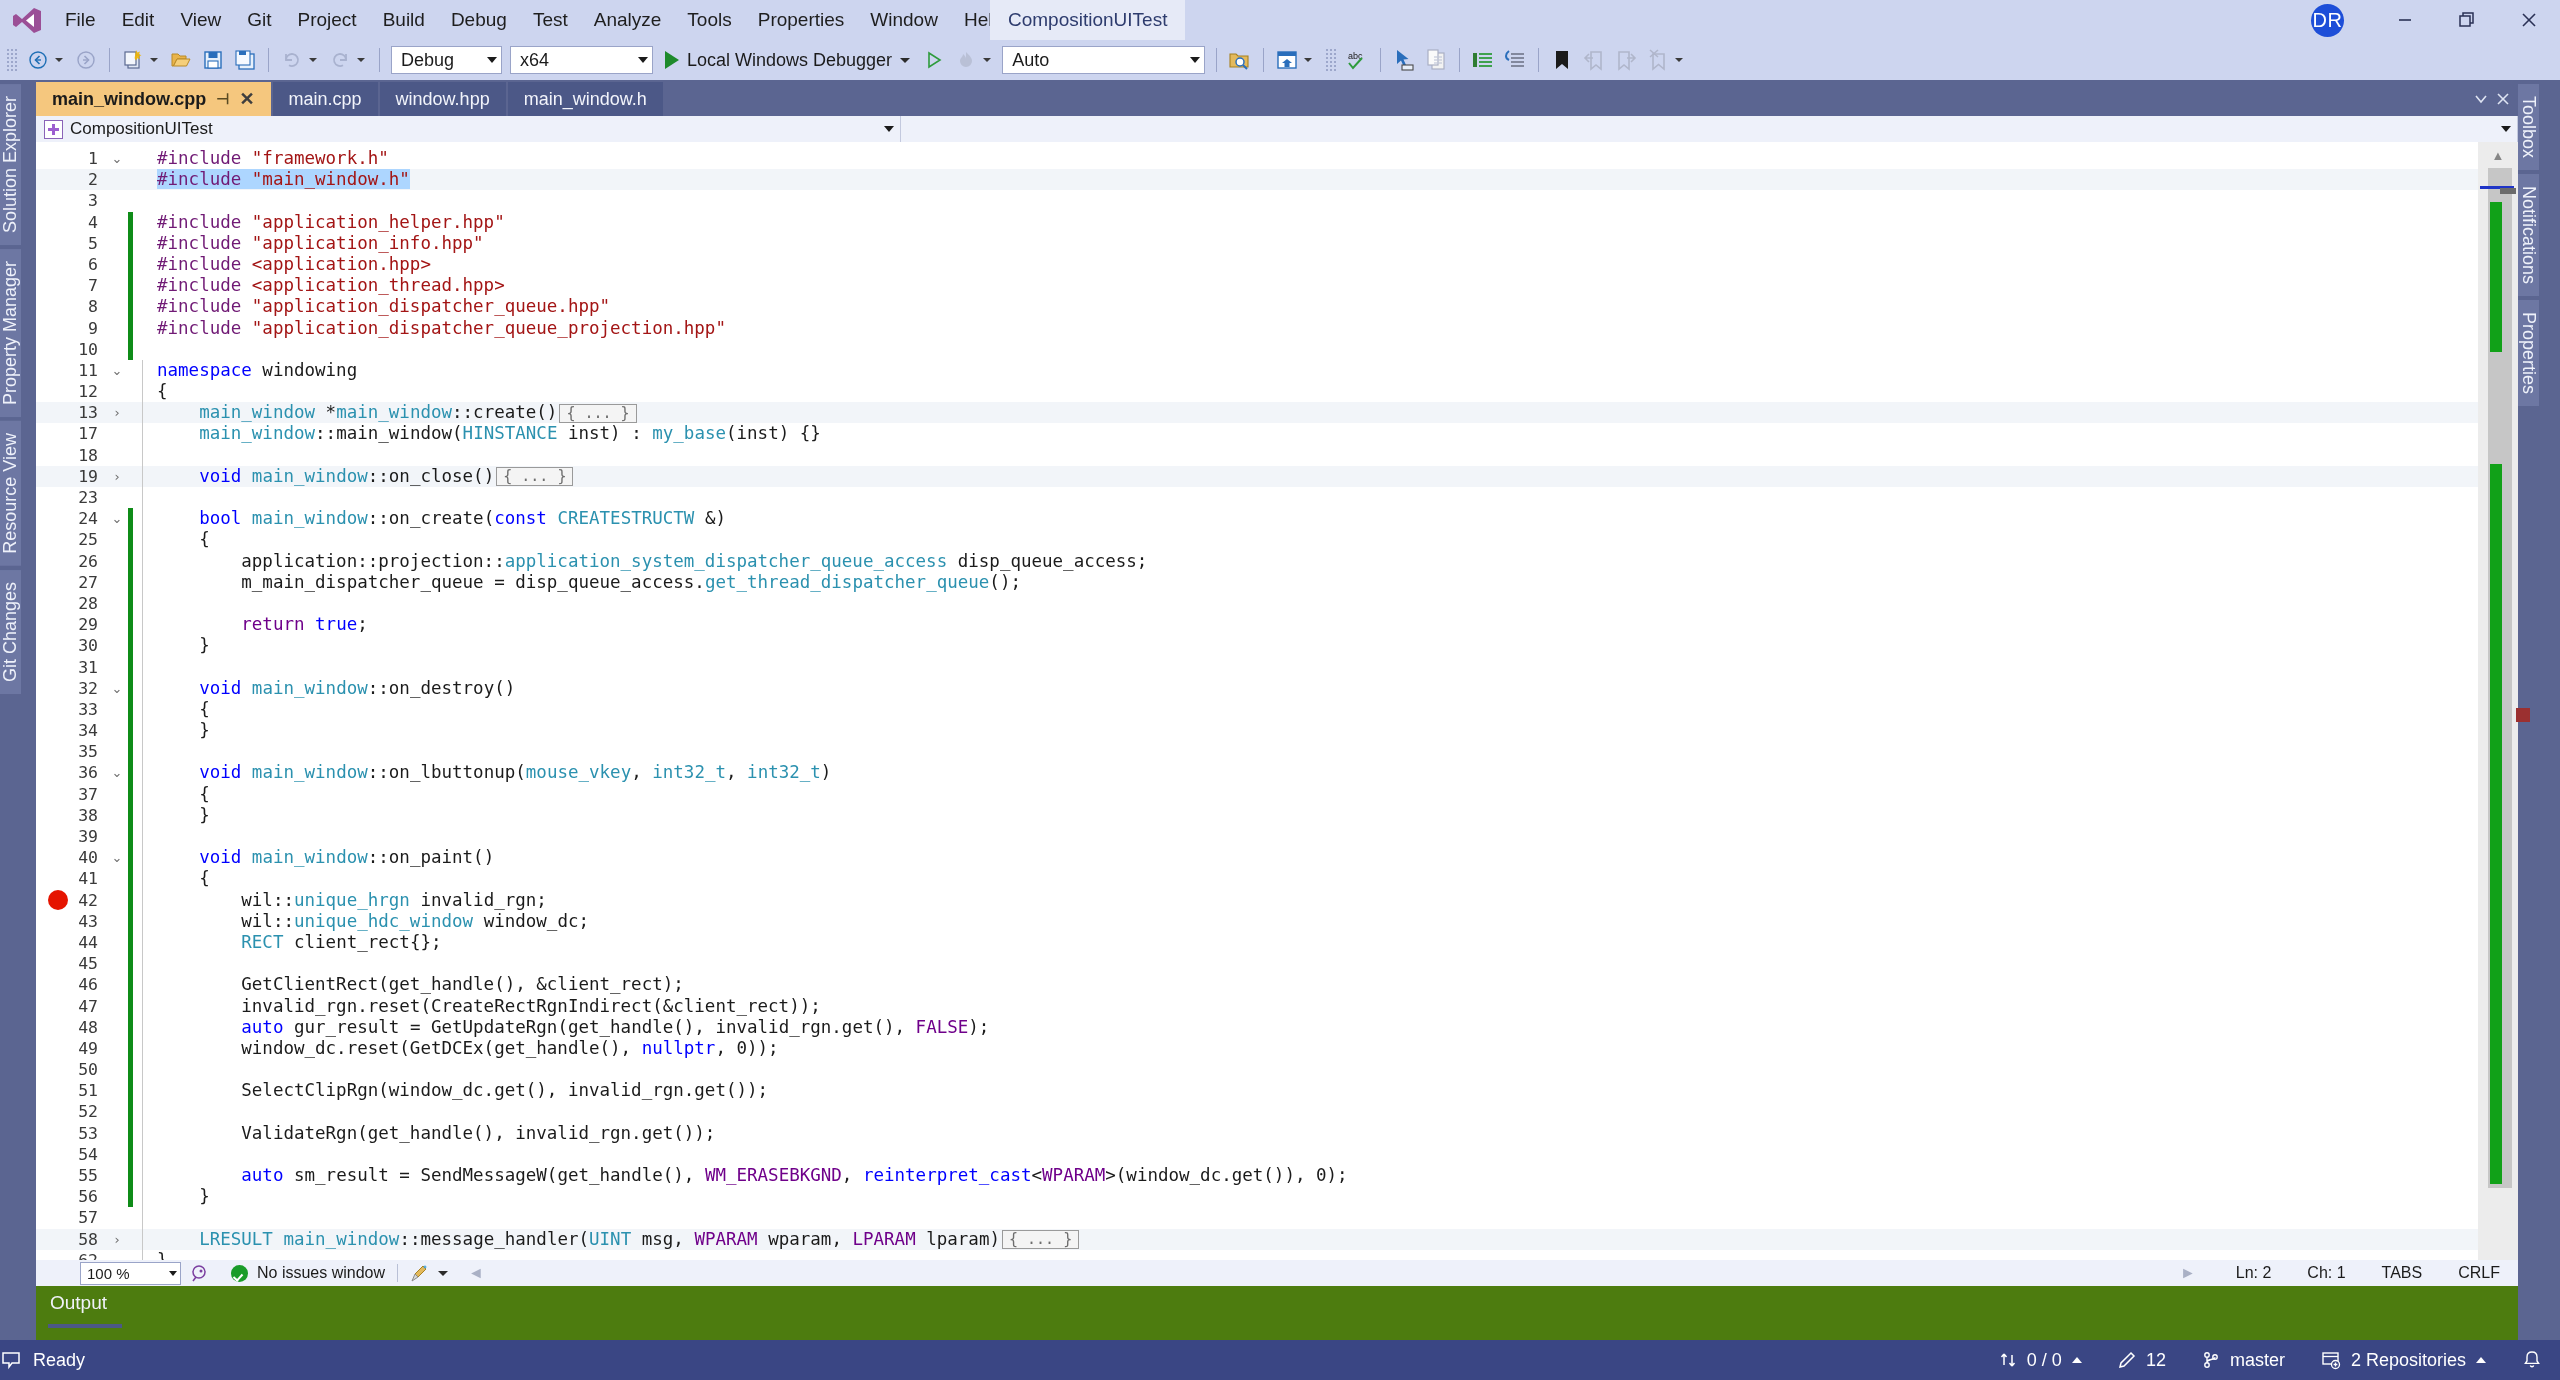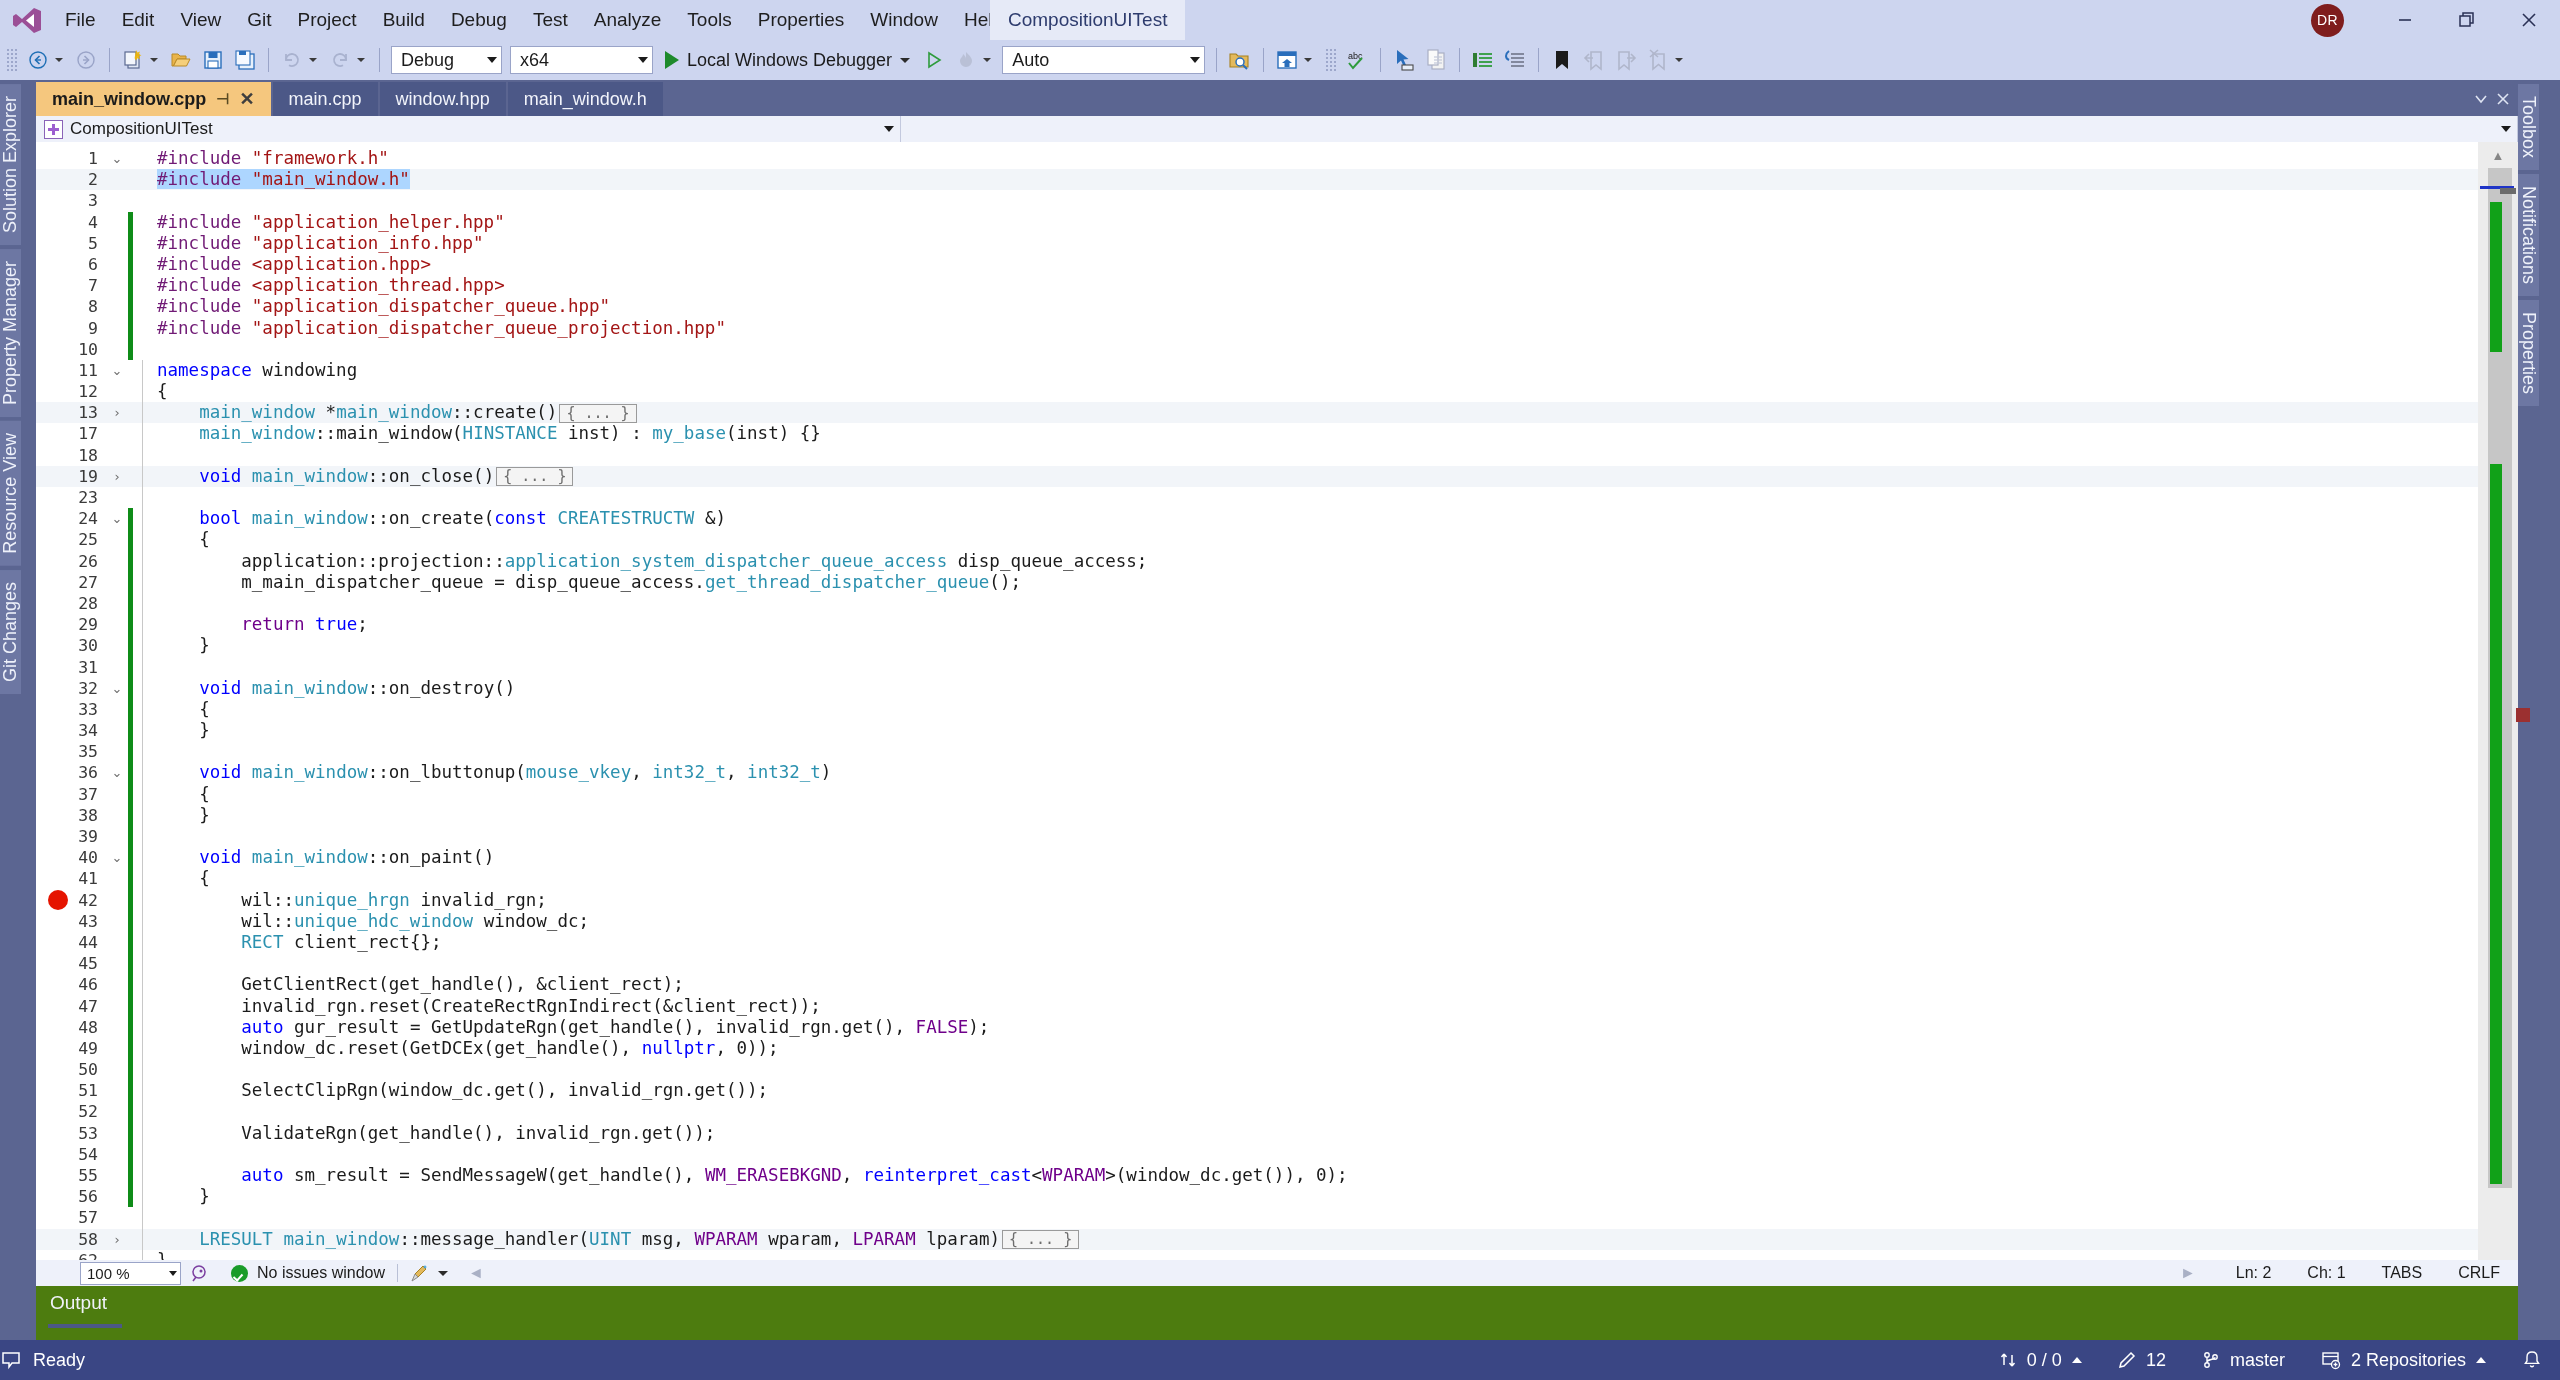--- a/index.html
+++ b/index.html
@@ -25,22 +25,22 @@
   .menu-sep{width:1px;height:22px;background:#9aa4c8;margin:0 10px;}
   .search-box{display:flex;align-items:center;gap:7px;color:#1e1e1e;font-size:19px;padding:0 6px;}
   .search-box .mag{width:17px;height:17px;display:inline-block;}
   .caret-d{width:0;height:0;border-left:5px solid transparent;border-right:5px solid transparent;border-top:5px solid #2b2b2b;display:inline-block;}
   .sln-name{
     position:absolute;left:990px;top:0;height:40px;line-height:40px;
     color:#2e3c6e;font-size:19px;padding:0 18px;background:#e6eaf7;
   }
   .win-right{position:absolute;right:0;top:0;height:40px;display:flex;align-items:center;}
   .avatar{
-    width:33px;height:33px;border-radius:50%;background:#7f1d1d;color:#fff;
-    font-size:14px;display:flex;align-items:center;justify-content:center;margin-right:30px;letter-spacing:.5px;
+    width:33px;height:33px;border-radius:50%;background:#1d4ed8;color:#fff;
+    font-size:20px;display:flex;align-items:center;justify-content:center;margin-right:30px;letter-spacing:.5px;
   }
   .wbtn{width:62px;height:40px;display:flex;align-items:center;justify-content:center;color:#2a3155;}
 
   
   .toolbar{
     position:absolute;left:0;top:40px;width:2560px;height:40px;
     background:#cdd5ef;display:flex;align-items:center;gap:0px;
   }
   .grip{width:12px;height:24px;margin:0 4px 0 6px;
     background-image:radial-gradient(#98a2c7 35%, transparent 36%);

